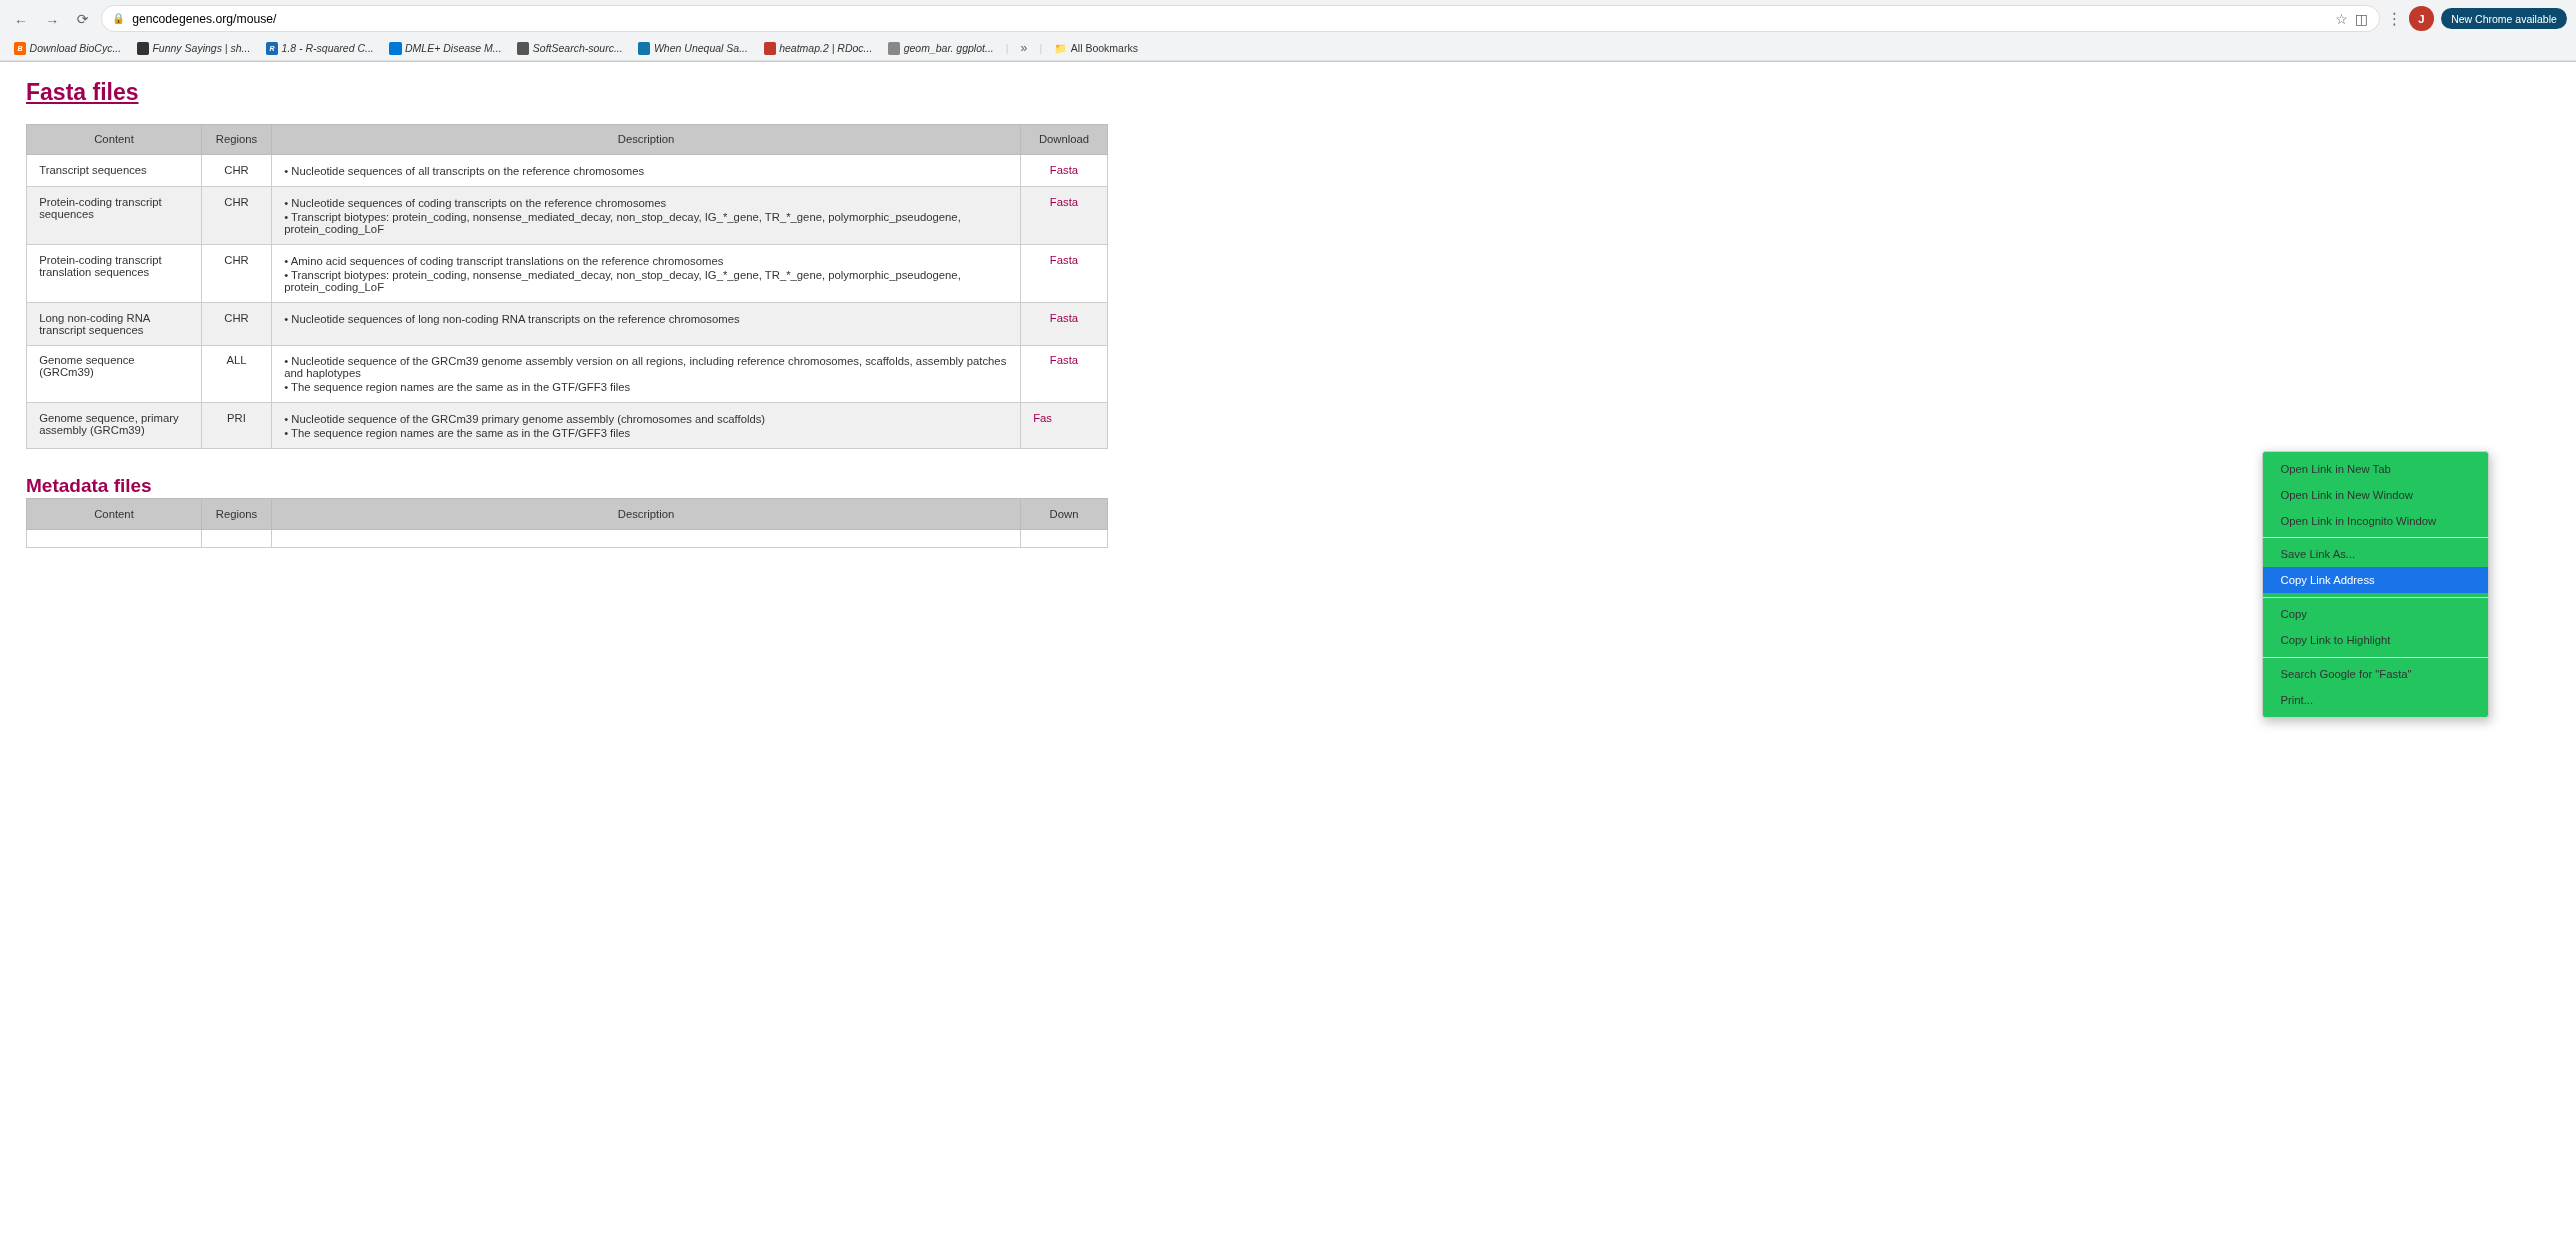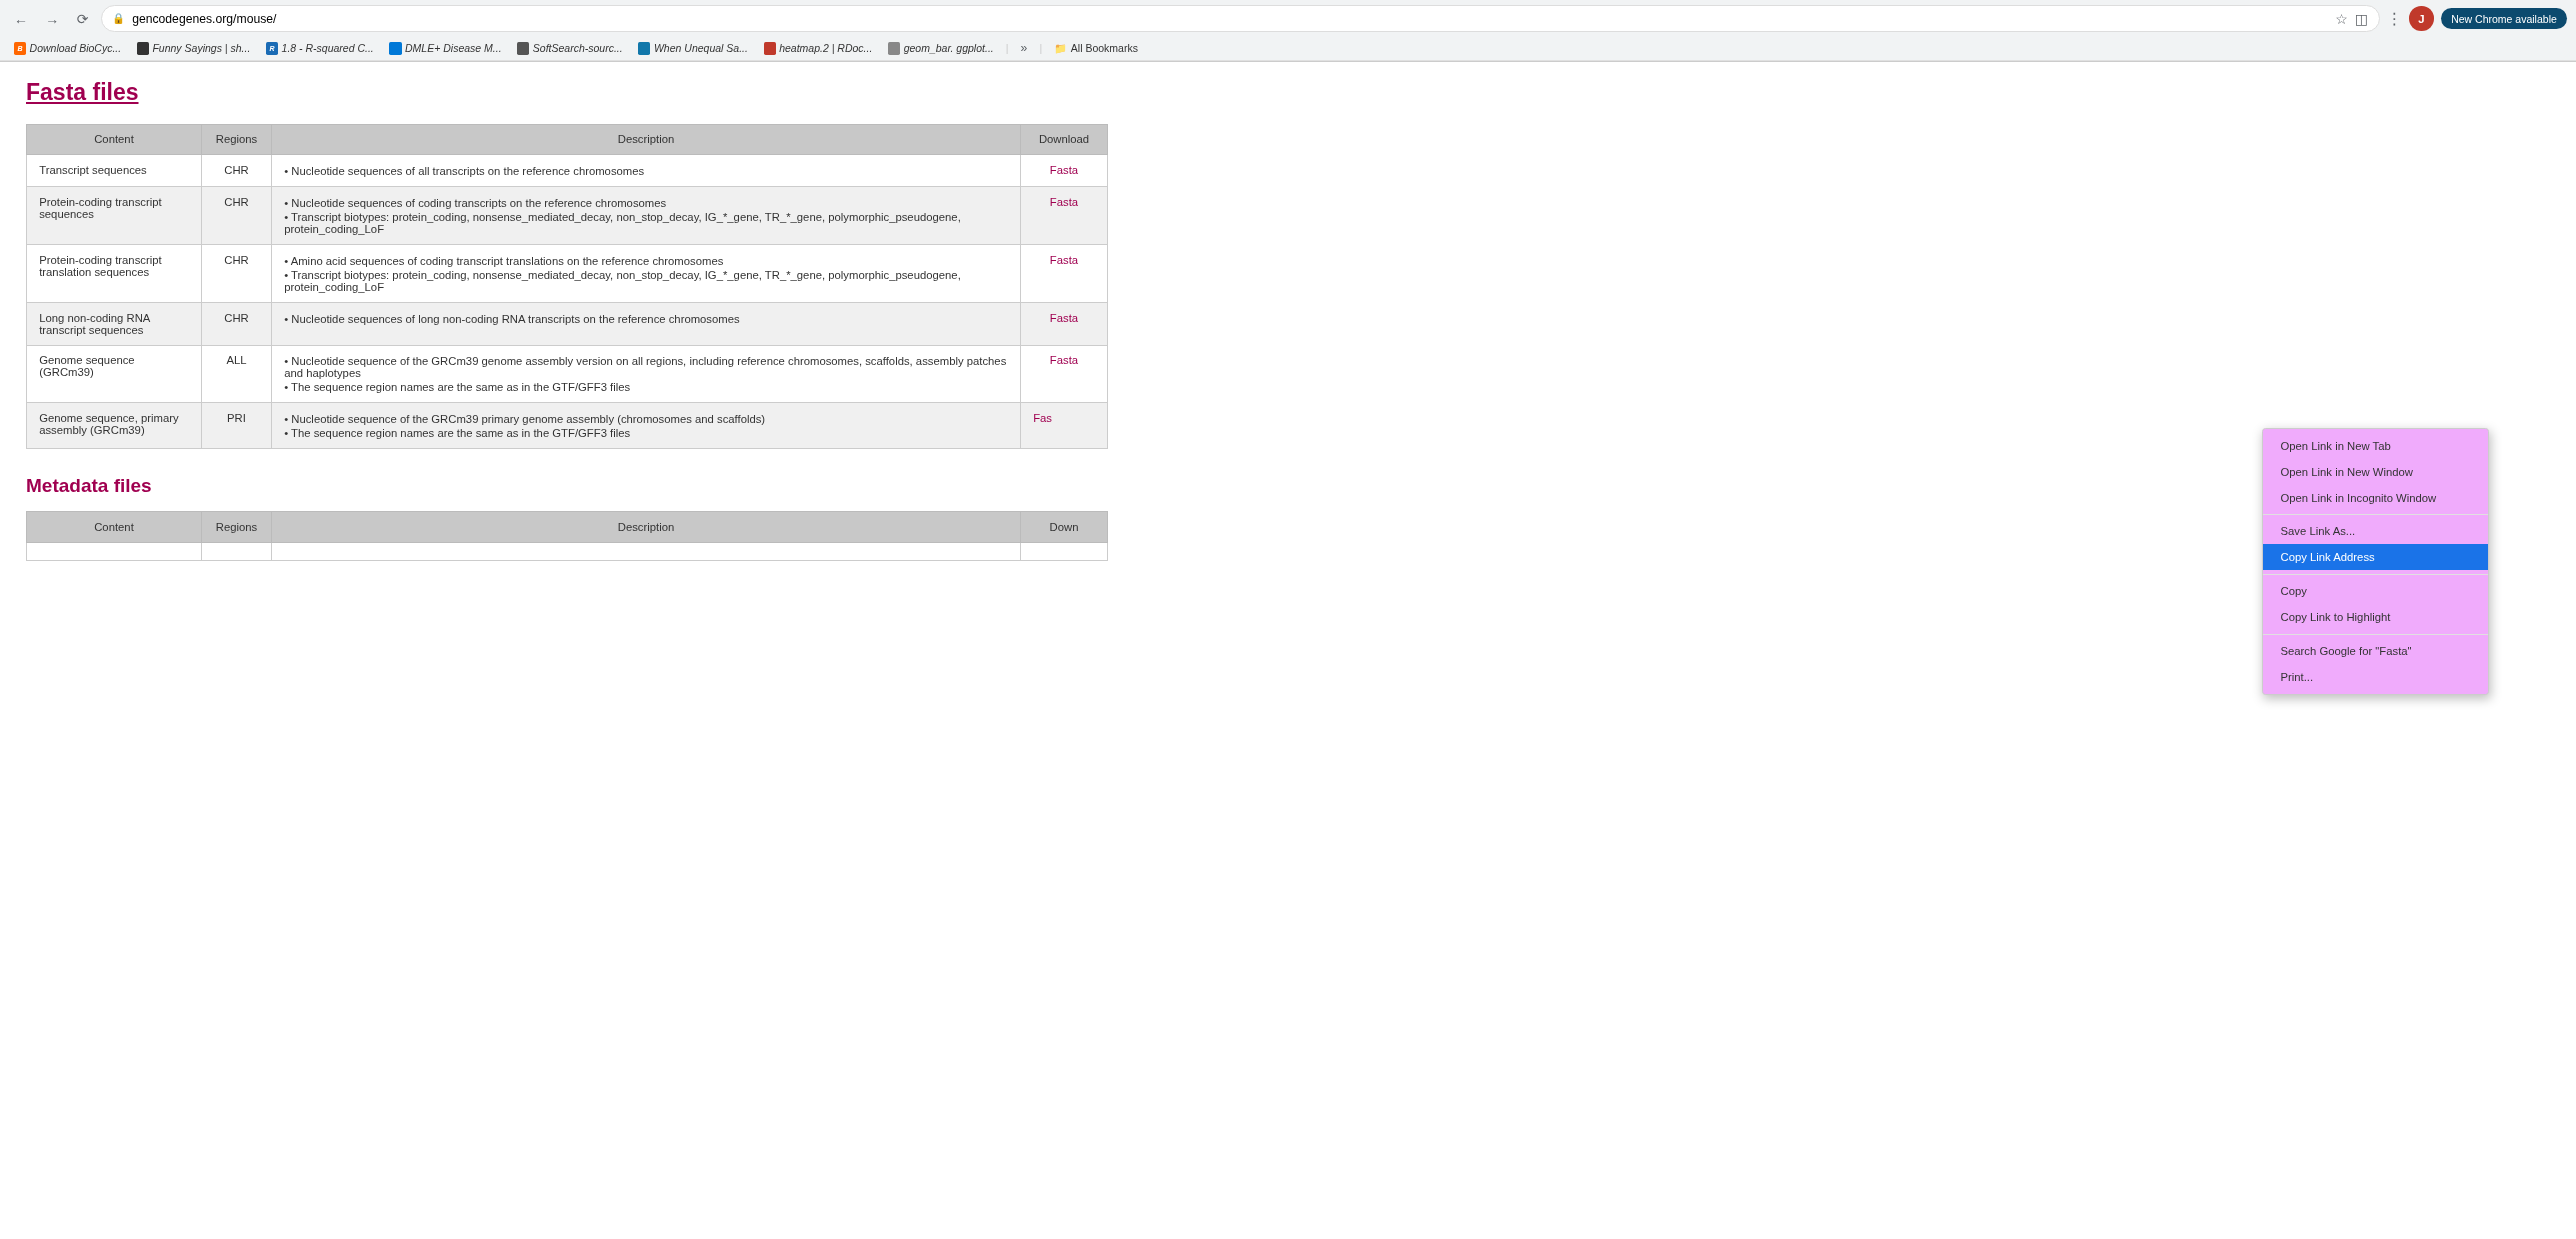--- a/index.html
+++ b/index.html
@@ -18,40 +18,40 @@
     .update-btn { background: #0c4a6e; color: white; border: none; border-radius: 12.2px; padding: 4.4px 10.5px; font-size: 10.5px; cursor: pointer; white-space: nowrap; }
     .bookmarks-bar { display: flex; align-items: center; padding: 2.6px 8.7px; gap: 5.2px; background: #f1f3f4; border-bottom: 0.9px solid #e0e0e0; font-size: 10.5px; overflow: hidden; }
     .bookmark-item { display: flex; align-items: center; gap: 3.5px; padding: 1.7px 5.2px; border-radius: 3.5px; cursor: pointer; white-space: nowrap; color: #333; font-style: italic; }
     .bm-separator { color: #ccc; margin: 0 1.7px; }
     .bm-more { color: #5f6368; font-size: 12.2px; cursor: pointer; padding: 1.7px 5.2px; }
     .bm-all { display: flex; align-items: center; gap: 3.5px; cursor: pointer; color: #333; padding: 1.7px 5.2px; }
 
     
     .page-content { padding: 17.5px 26px; max-width: 1134px; }
     .page-title { font-size: 23px; color: #a00050; font-weight: bold; margin-bottom: 17.5px; text-decoration: underline; }
-    .section-title { font-size: 19px; color: #a00050; font-weight: bold; margin-top: 26px; margin-bottom: 14px; }
+    .section-title { font-size: 19px; color: #a00050; font-weight: bold; margin-top: 26px; margin-bottom: 1px; }
 
     
     .data-table { width: 100%; border-collapse: collapse; border: 0.9px solid #ccc; }
     .data-table th { background: #c8c8c8; padding: 8.7px 12.2px; text-align: center; font-weight: normal; font-size: 11.3px; border: 0.9px solid #bbb; }
     .data-table td { padding: 8.7px 12.2px; border: 0.9px solid #ccc; vertical-align: top; font-size: 11.3px; margin-left: 20px; }
     .data-table tr:nth-child(even) td { background: #f0f0f0; }
     .data-table tr:nth-child(odd) td { background: #fff; }
     .col-content { width: 175px; }
     .col-regions { width: 70px; text-align: center; }
     .col-download { width: 87px; text-align: center; }
     .fasta-link { color: #a00050; font-weight: normal; text-decoration: none; cursor: pointer; }
     .regions-cell { text-align: center; }
     .desc-list { list-style: none; padding: 0; }
     .desc-list li { padding: 0.9px 0; }
     .desc-list li::before { content: "• "; color: #333; }
 
     
     .context-menu-overlay { position: fixed; top: 0; left: 0; right: 0; bottom: 0; z-index: 1000; }
-    .context-menu { position: fixed; top: 428px; right: 87px; background: #f0abfc; border: 0.9px solid #ccc; border-radius: 3.5px; box-shadow: 1.7px 3.5px 10.5px rgba(0,0,0,0.25); z-index: 1001; min-width: 227px; padding: 3.5px 0; font-size: 11.3px; }
+    .context-menu { position: fixed; top: 451px; right: 87px; background: #22c55e; border: 0.9px solid #ccc; border-radius: 3.5px; box-shadow: 1.7px 3.5px 10.5px rgba(0,0,0,0.25); z-index: 1001; min-width: 227px; padding: 3.5px 0; font-size: 11.3px; }
     .context-menu-item { padding: 7px 17.5px; cursor: pointer; color: #333; white-space: nowrap; }
     .context-menu-item.highlighted { background: #1a73e8; color: #fff; }
     .context-menu-separator { height: 0.9px; background: #e0e0e0; margin: 3.5px 0; }
 
     
     .fav-biocyc { background: #ff6600; border-radius: 1.7px; width: 12.2px; height: 12.2px; display: inline-flex; align-items: center; justify-content: center; color: white; font-size: 7px; font-weight: bold; }
     .fav-funny { background: #333; border-radius: 1.7px; width: 12.2px; height: 12.2px; }
     .fav-r { background: #1a6bb5; border-radius: 1.7px; width: 12.2px; height: 12.2px; display: inline-flex; align-items: center; justify-content: center; color: white; font-size: 7px; font-weight: bold; }
     .fav-blue { background: #0078d7; border-radius: 1.7px; width: 12.2px; height: 12.2px; }
     .fav-softsearch { background: #555; border-radius: 1.7px; width: 12.2px; height: 12.2px; }

